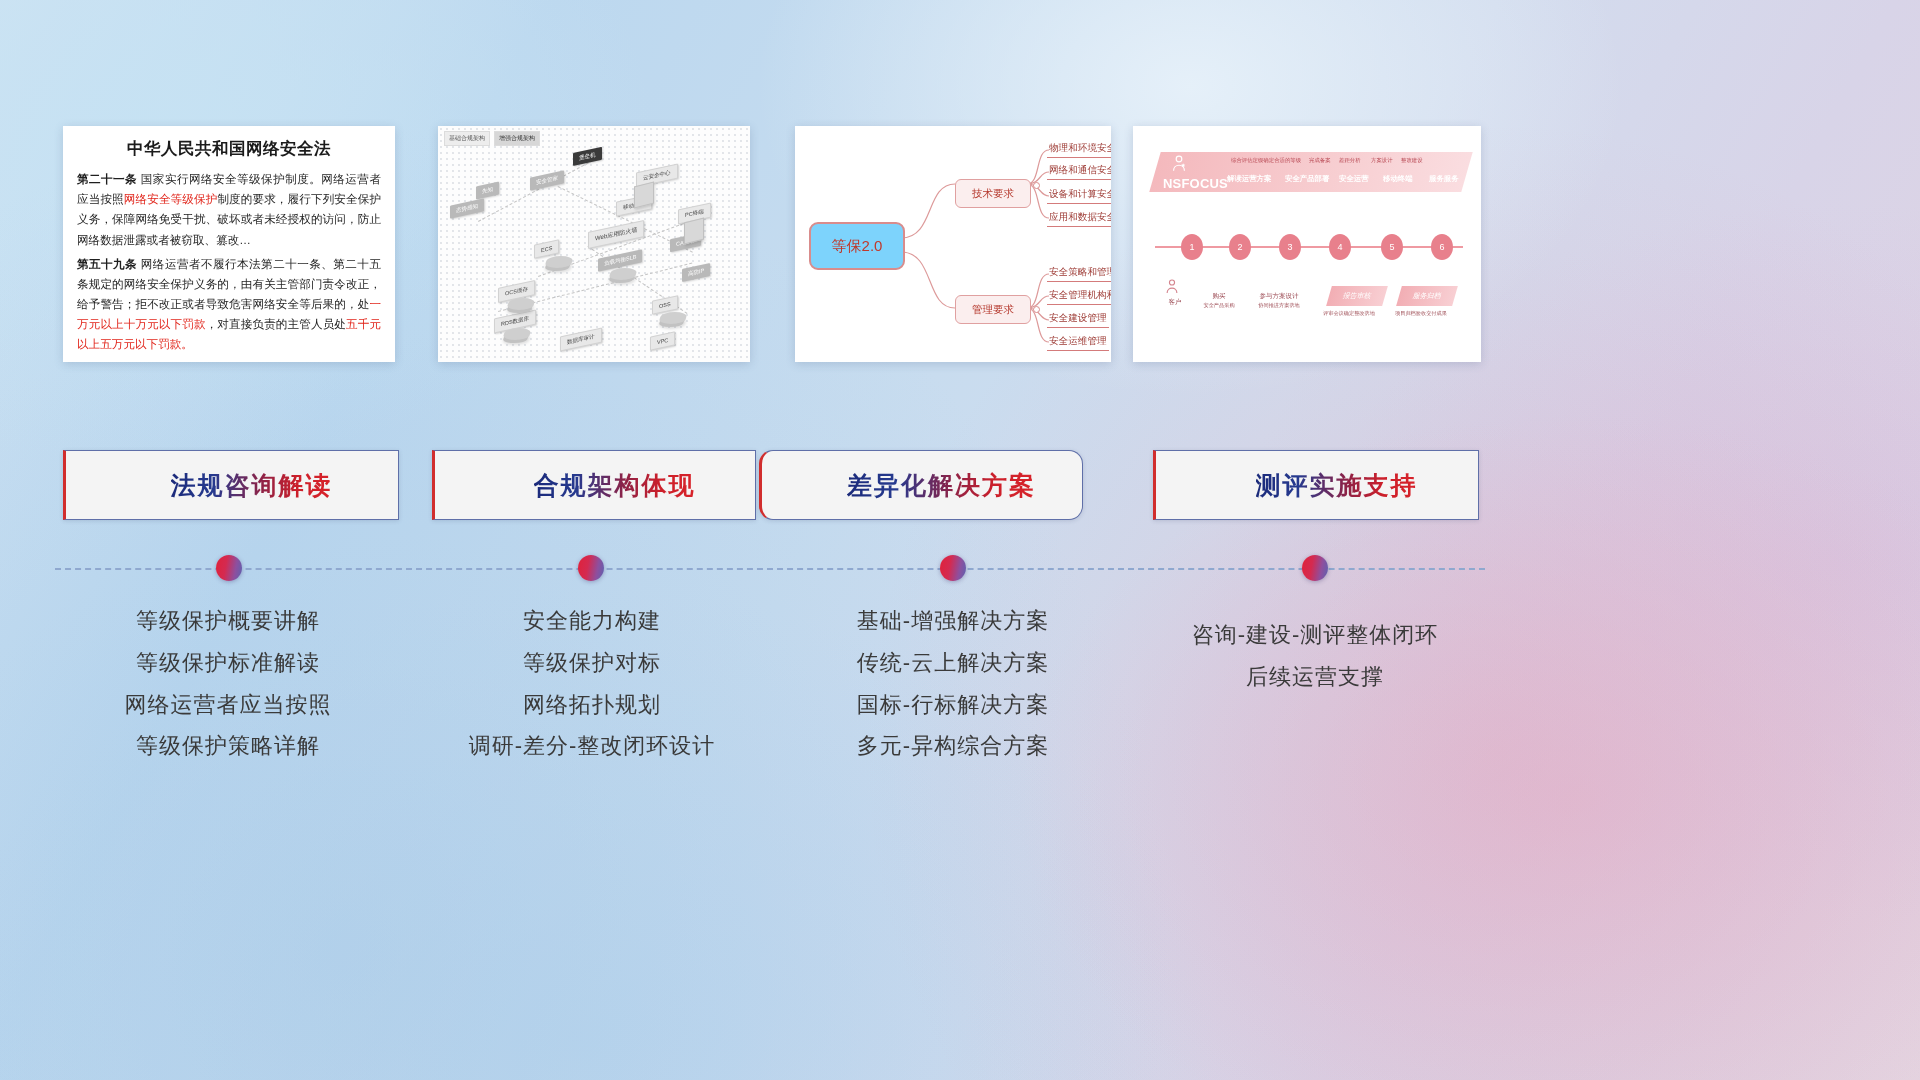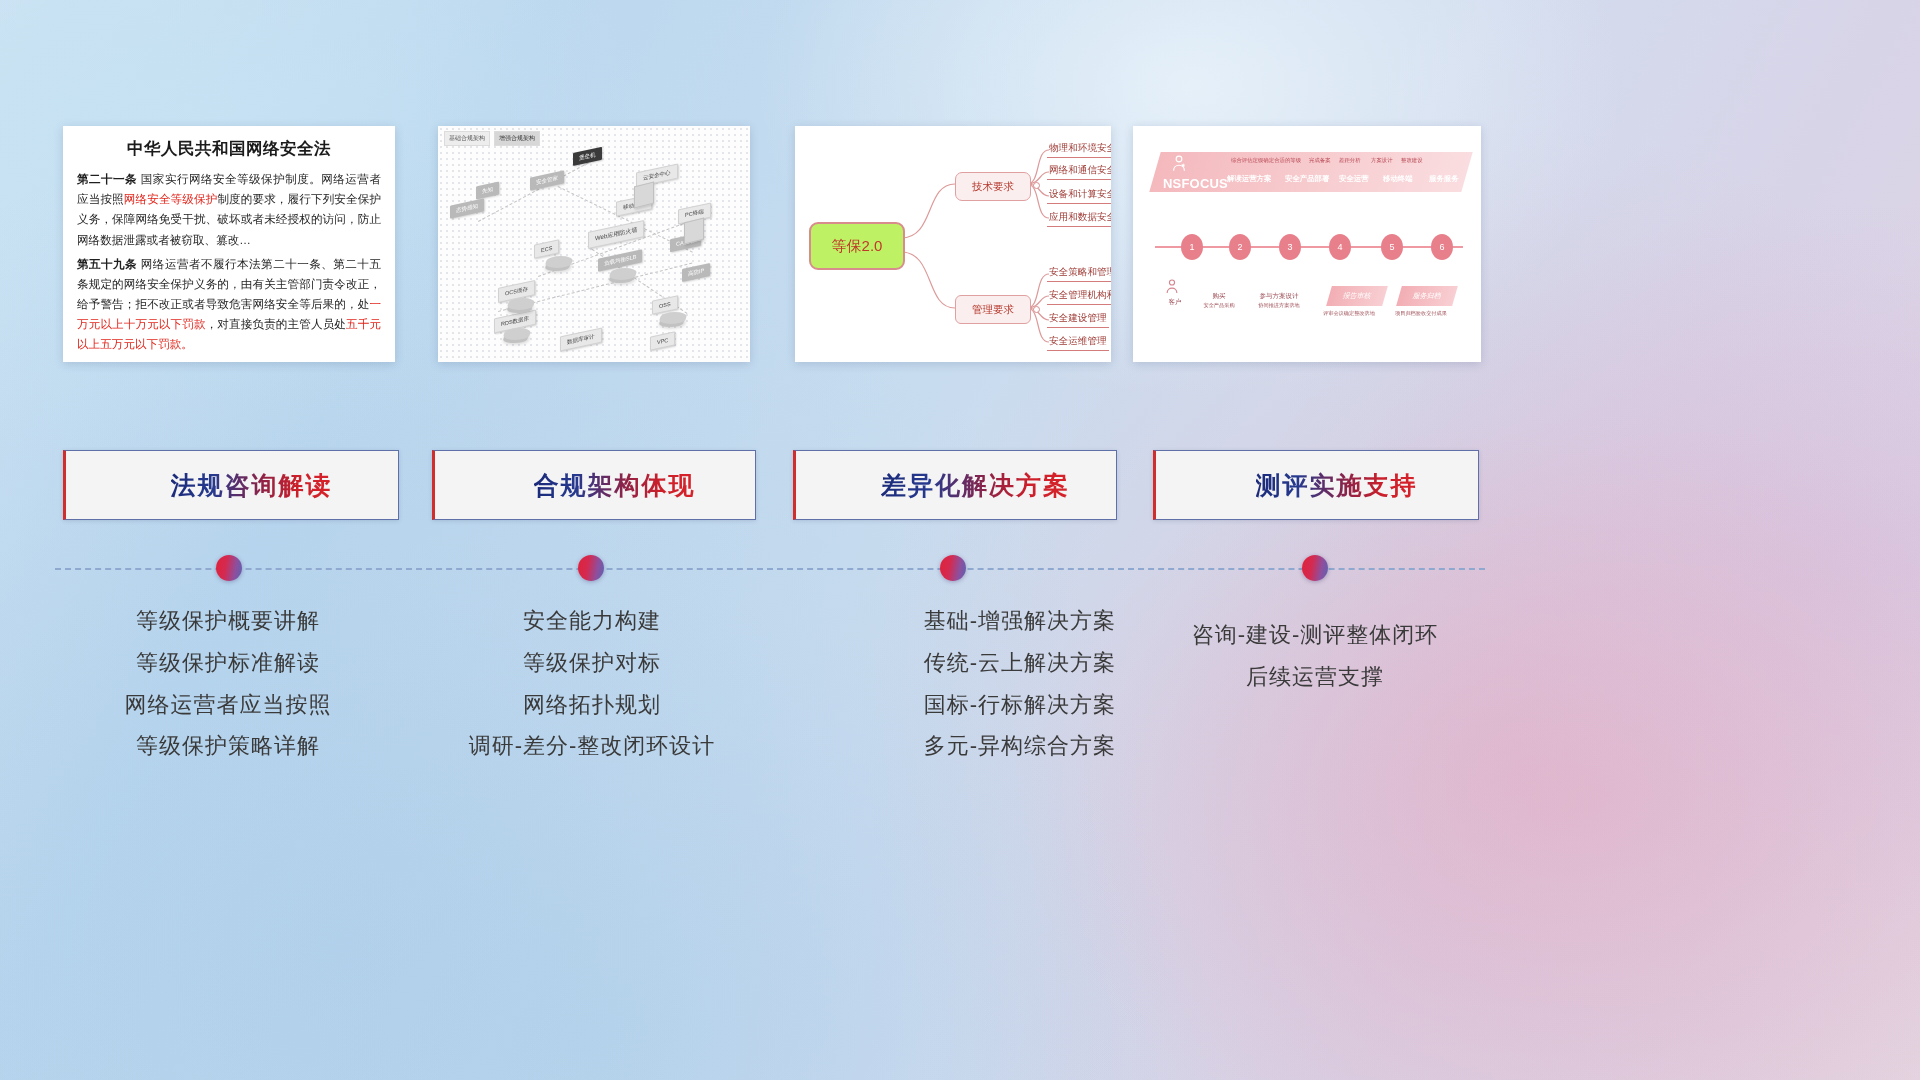--- a/index.html
+++ b/index.html
@@ -73,21 +73,21 @@
   }
   .plate{
     position:absolute;width:44px;height:22px;background:#eee;border:1px solid #ddd;
     transform:skewY(-14deg);
   }
   .dline{position:absolute;border-top:1px dashed #c4c4c4;transform-origin:0 0;}
   
   .mind{position:relative;width:100%;height:100%;background:#fff;}
   .mm-root{
     position:absolute;left:14px;top:96px;width:92px;height:44px;
-    border:2.5px solid #d98c8c;border-radius:9px;background:#bef264;
+    border:2.5px solid #d98c8c;border-radius:9px;background:#7dd3fc;
     display:flex;align-items:center;justify-content:center;
     font-size:15px;color:#c0392b;
   }
   .mm-l1{
     position:absolute;width:74px;height:27px;border:1.6px solid #e0a0a0;border-radius:6px;
     background:#fbeeee;display:flex;align-items:center;justify-content:center;
     font-size:10.5px;color:#b5392e;
   }
   .mm-l2{
     position:absolute;font-size:9.6px;color:#9d3a34;white-space:nowrap;
@@ -127,42 +127,42 @@
     display:flex;align-items:center;justify-content:center;
     box-shadow:0 1px 4px rgba(60,70,110,.18);
   }
   .banner span{
     font-size:25px;font-weight:600;letter-spacing:2px;
     background:linear-gradient(90deg,#1b2a7a 0%,#263a8f 26%,#8e2246 56%,#cc1f2a 78%,#d8232a 100%);
     -webkit-background-clip:text;background-clip:text;color:transparent;margin-left:39px;
   }
   .banner.b1{left:63px;width:332px;}
   .banner.b2{left:432px;width:320px;}
-  .banner.b3{left:793px;width:320px;}
+  .banner.b3{left:759px;width:320px;border-radius:14px;}
   .banner.b4{left:1153px;width:322px;}
   
   #timeline{position:absolute;top:568px;left:0;width:1920px;height:1px;}
   .tl-line{
     position:absolute;left:55px;right:-460px;top:0;height:0;
     border-top:2px dashed #8fa8cf;width:1430px;
   }
   .tl-dot{
     position:absolute;top:-13px;width:26px;height:26px;border-radius:50%;
     background:linear-gradient(100deg,#e0213a 0%,#d42a50 38%,#8e4f9e 72%,#5b62b0 100%);
     box-shadow:0 1px 4px rgba(60,50,110,.35);
   }
   
   #lists{position:absolute;top:600px;left:0;width:1920px;}
   .col{position:absolute;top:0;text-align:center;}
   .col .li{
     font-size:22px;color:#3a3a3a;line-height:1.9;letter-spacing:1px;white-space:nowrap;
   }
   .col.l1{left:60px;width:336px;}
   .col.l2{left:430px;width:324px;}
-  .col.l3{left:790px;width:326px;text-align:right;}
+  .col.l3{left:790px;width:326px;}
   .col.l4{left:1150px;width:330px;top:14px;}
 </style>
 </head>
 <body>
 
 <div id="bg"></div>
 
 <div id="cards">
 
   <div class="card c1">
@@ -232,21 +232,21 @@
           <path d="M232,58 C246,58 240,92 254,92"></path>
           <path d="M232,182 C246,182 240,148 254,148"></path>
           <path d="M232,182 C246,182 244,170 254,170"></path>
           <path d="M232,182 C246,182 244,194 254,194"></path>
           <path d="M232,182 C246,182 240,216 254,216"></path>
         </g>
       </svg>
 
       <div class="mm-root">等保2.0</div>
 
-      <div class="mm-l1" style="left:160px;top:46px;border-radius:7px;">技术要求</div>
+      <div class="mm-l1" style="left:160px;top:53px;">技术要求</div>
       <div class="mm-dot" style="left:238px;top:56px;"></div>
       <div class="mm-l2" style="left:252px;top:16px;">物理和环境安全</div>
       <div class="mm-l2" style="left:252px;top:38px;">网络和通信安全</div>
       <div class="mm-l2" style="left:252px;top:62px;">设备和计算安全</div>
       <div class="mm-l2" style="left:252px;top:85px;">应用和数据安全</div>
 
       <div class="mm-l1" style="left:160px;top:169px;">管理要求</div>
       <div class="mm-dot" style="left:238px;top:180px;"></div>
       <div class="mm-l2" style="left:252px;top:140px;">安全策略和管理制度</div>
       <div class="mm-l2" style="left:252px;top:163px;">安全管理机构和人员</div>

